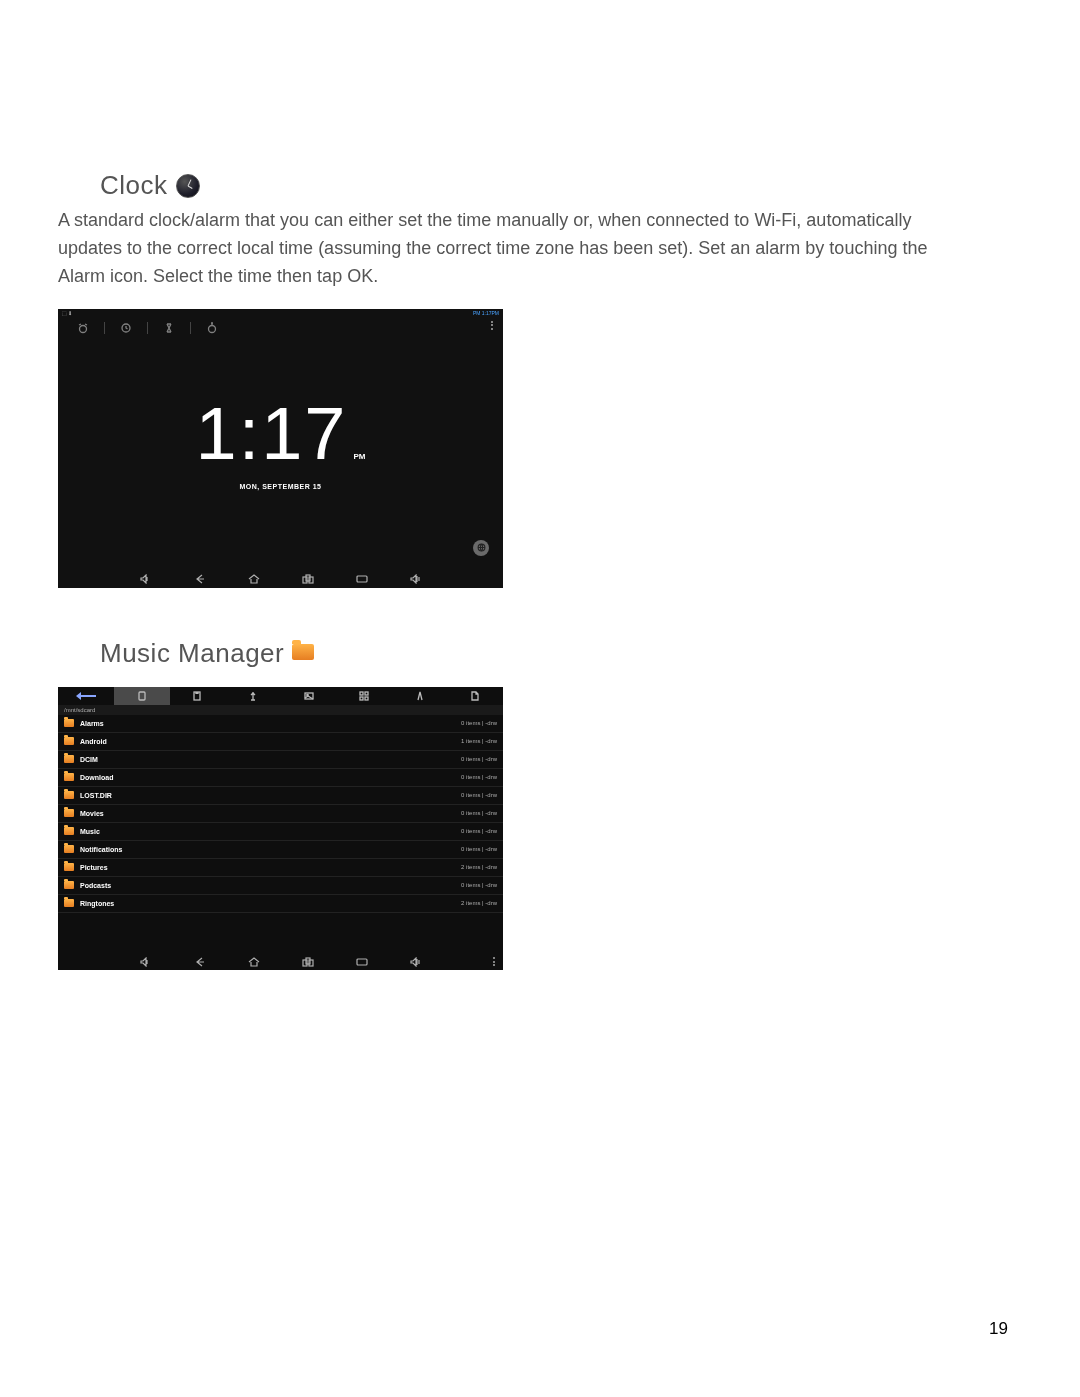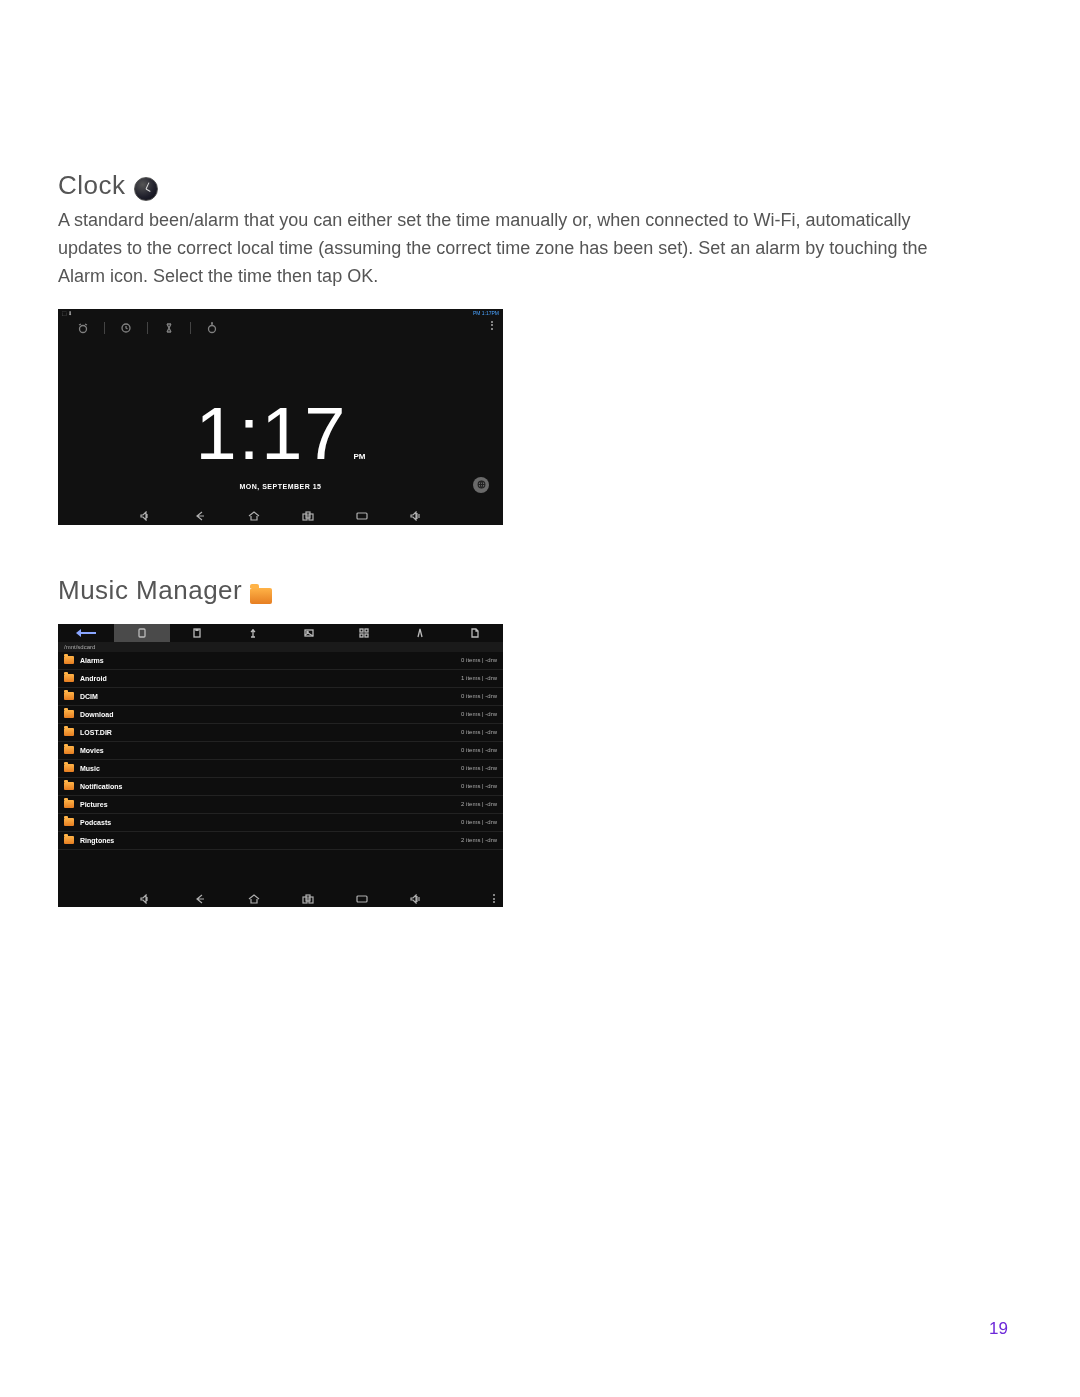--- a/index.html
+++ b/index.html
@@ -4,26 +4,26 @@
 <style>
   * { margin:0; padding:0; box-sizing:border-box; }
   body {
     width:1080px; height:1397px;
     background:#fff;
     font-family:"Helvetica Neue", Arial, sans-serif;
     color:#333;
     position:relative;
   }
   .page { padding:170px 58px 0 58px; }
-  .section-head { display:flex; align-items:flex-end; gap:8px; margin-bottom:6px; }
+  .section-head { display:flex; align-items:center; gap:8px; margin-bottom:6px;margin-left:42px; }
   .section-head h2 { font-weight:400; font-size:26px; color:#555; letter-spacing:0.5px; }
   .body-text { font-size:18px; line-height:1.55; color:#555; max-width:900px; }
   .screenshot { margin-top:18px; }
   .clock-app {
-    width:445px; height:216px; background:#111; position:relative;
+    width:445px; height:279px; background:#111; position:relative;
     font-family:Arial, sans-serif;
   }
   .statusbar { height:8px; display:flex; justify-content:space-between; align-items:center;
     padding:0 4px; font-size:5px; color:#bbb; }
   .statusbar .right { color:#4aa3ff; }
   .clock-tabs { display:flex; align-items:center; height:22px; gap:14px; padding-left:18px; }
   .clock-tabs .tab { width:14px; height:14px; display:flex; align-items:center; justify-content:center; opacity:.6; }
   .clock-tabs .tab svg { width:12px; height:12px; stroke:#ccc; fill:none; stroke-width:1.3; }
   .clock-tabs .sep { width:1px; height:12px; background:#444; }
   .clock-menu { position:absolute; right:10px; top:12px; display:flex; flex-direction:column; gap:1.5px;}
@@ -60,32 +60,32 @@
   .fm-nav .dots{position:absolute;right:8px;display:flex;flex-direction:column;gap:1.5px;}
   .fm-nav .dots span{width:2px;height:2px;background:#aaa;border-radius:50%;}
 
   .clock-icon-hdr { width:24px;height:24px;border-radius:50%;background:radial-gradient(circle at 35% 30%,#555 0%,#1e1e2a 60%,#0a0a12 100%);border:1px solid #555;position:relative;}
   .clock-icon-hdr::before{content:"";position:absolute;left:50%;top:50%;width:1px;height:7px;background:#ddd;transform-origin:bottom;transform:translate(-50%,-100%) rotate(25deg);}
   .clock-icon-hdr::after{content:"";position:absolute;left:50%;top:50%;width:1px;height:5px;background:#ddd;transform-origin:bottom;transform:translate(-50%,-100%) rotate(120deg);}
   .folder-icon-hdr{width:22px;height:16px;background:linear-gradient(#ffb347,#e67e22);border-radius:2px;position:relative;margin-bottom:2px;}
   .folder-icon-hdr::before{content:"";position:absolute;top:-4px;left:0;width:9px;height:4px;background:#ffb347;border-radius:2px 2px 0 0;}
 
   .section2 { margin-top:50px; }
-  .page-num { position:absolute; bottom:58px; right:72px; font-size:17px; color:#6d28d9;}
+  .page-num { position:absolute; bottom:58px; right:72px; font-size:17px; color:#000000;}
 </style>
 </head>
 <body>
 
 <div class="page">
 
   <div class="section-head">
     <h2>Clock</h2>
     <span class="clock-icon-hdr"></span>
   </div>
-  <p class="body-text">A standard been/alarm that you can either set the time manually or, when connected to Wi-Fi, automatically updates to the correct local time (assuming the correct time zone has been set). Set an alarm by touching the Alarm icon. Select the time then tap OK.</p>
+  <p class="body-text">A standard clock/alarm that you can either set the time manually or, when connected to Wi-Fi, automatically updates to the correct local time (assuming the correct time zone has been set). Set an alarm by touching the Alarm icon. Select the time then tap OK.</p>
 
   <div class="screenshot clock-app">
     <div class="statusbar">
       <span>⬚ ⬇</span>
       <span class="right">PM 1:17PM</span>
     </div>
     <div class="clock-tabs">
       <div class="tab">
           <svg viewBox="0 0 12 12">
             <circle cx="6" cy="7" r="3.5"></circle>

